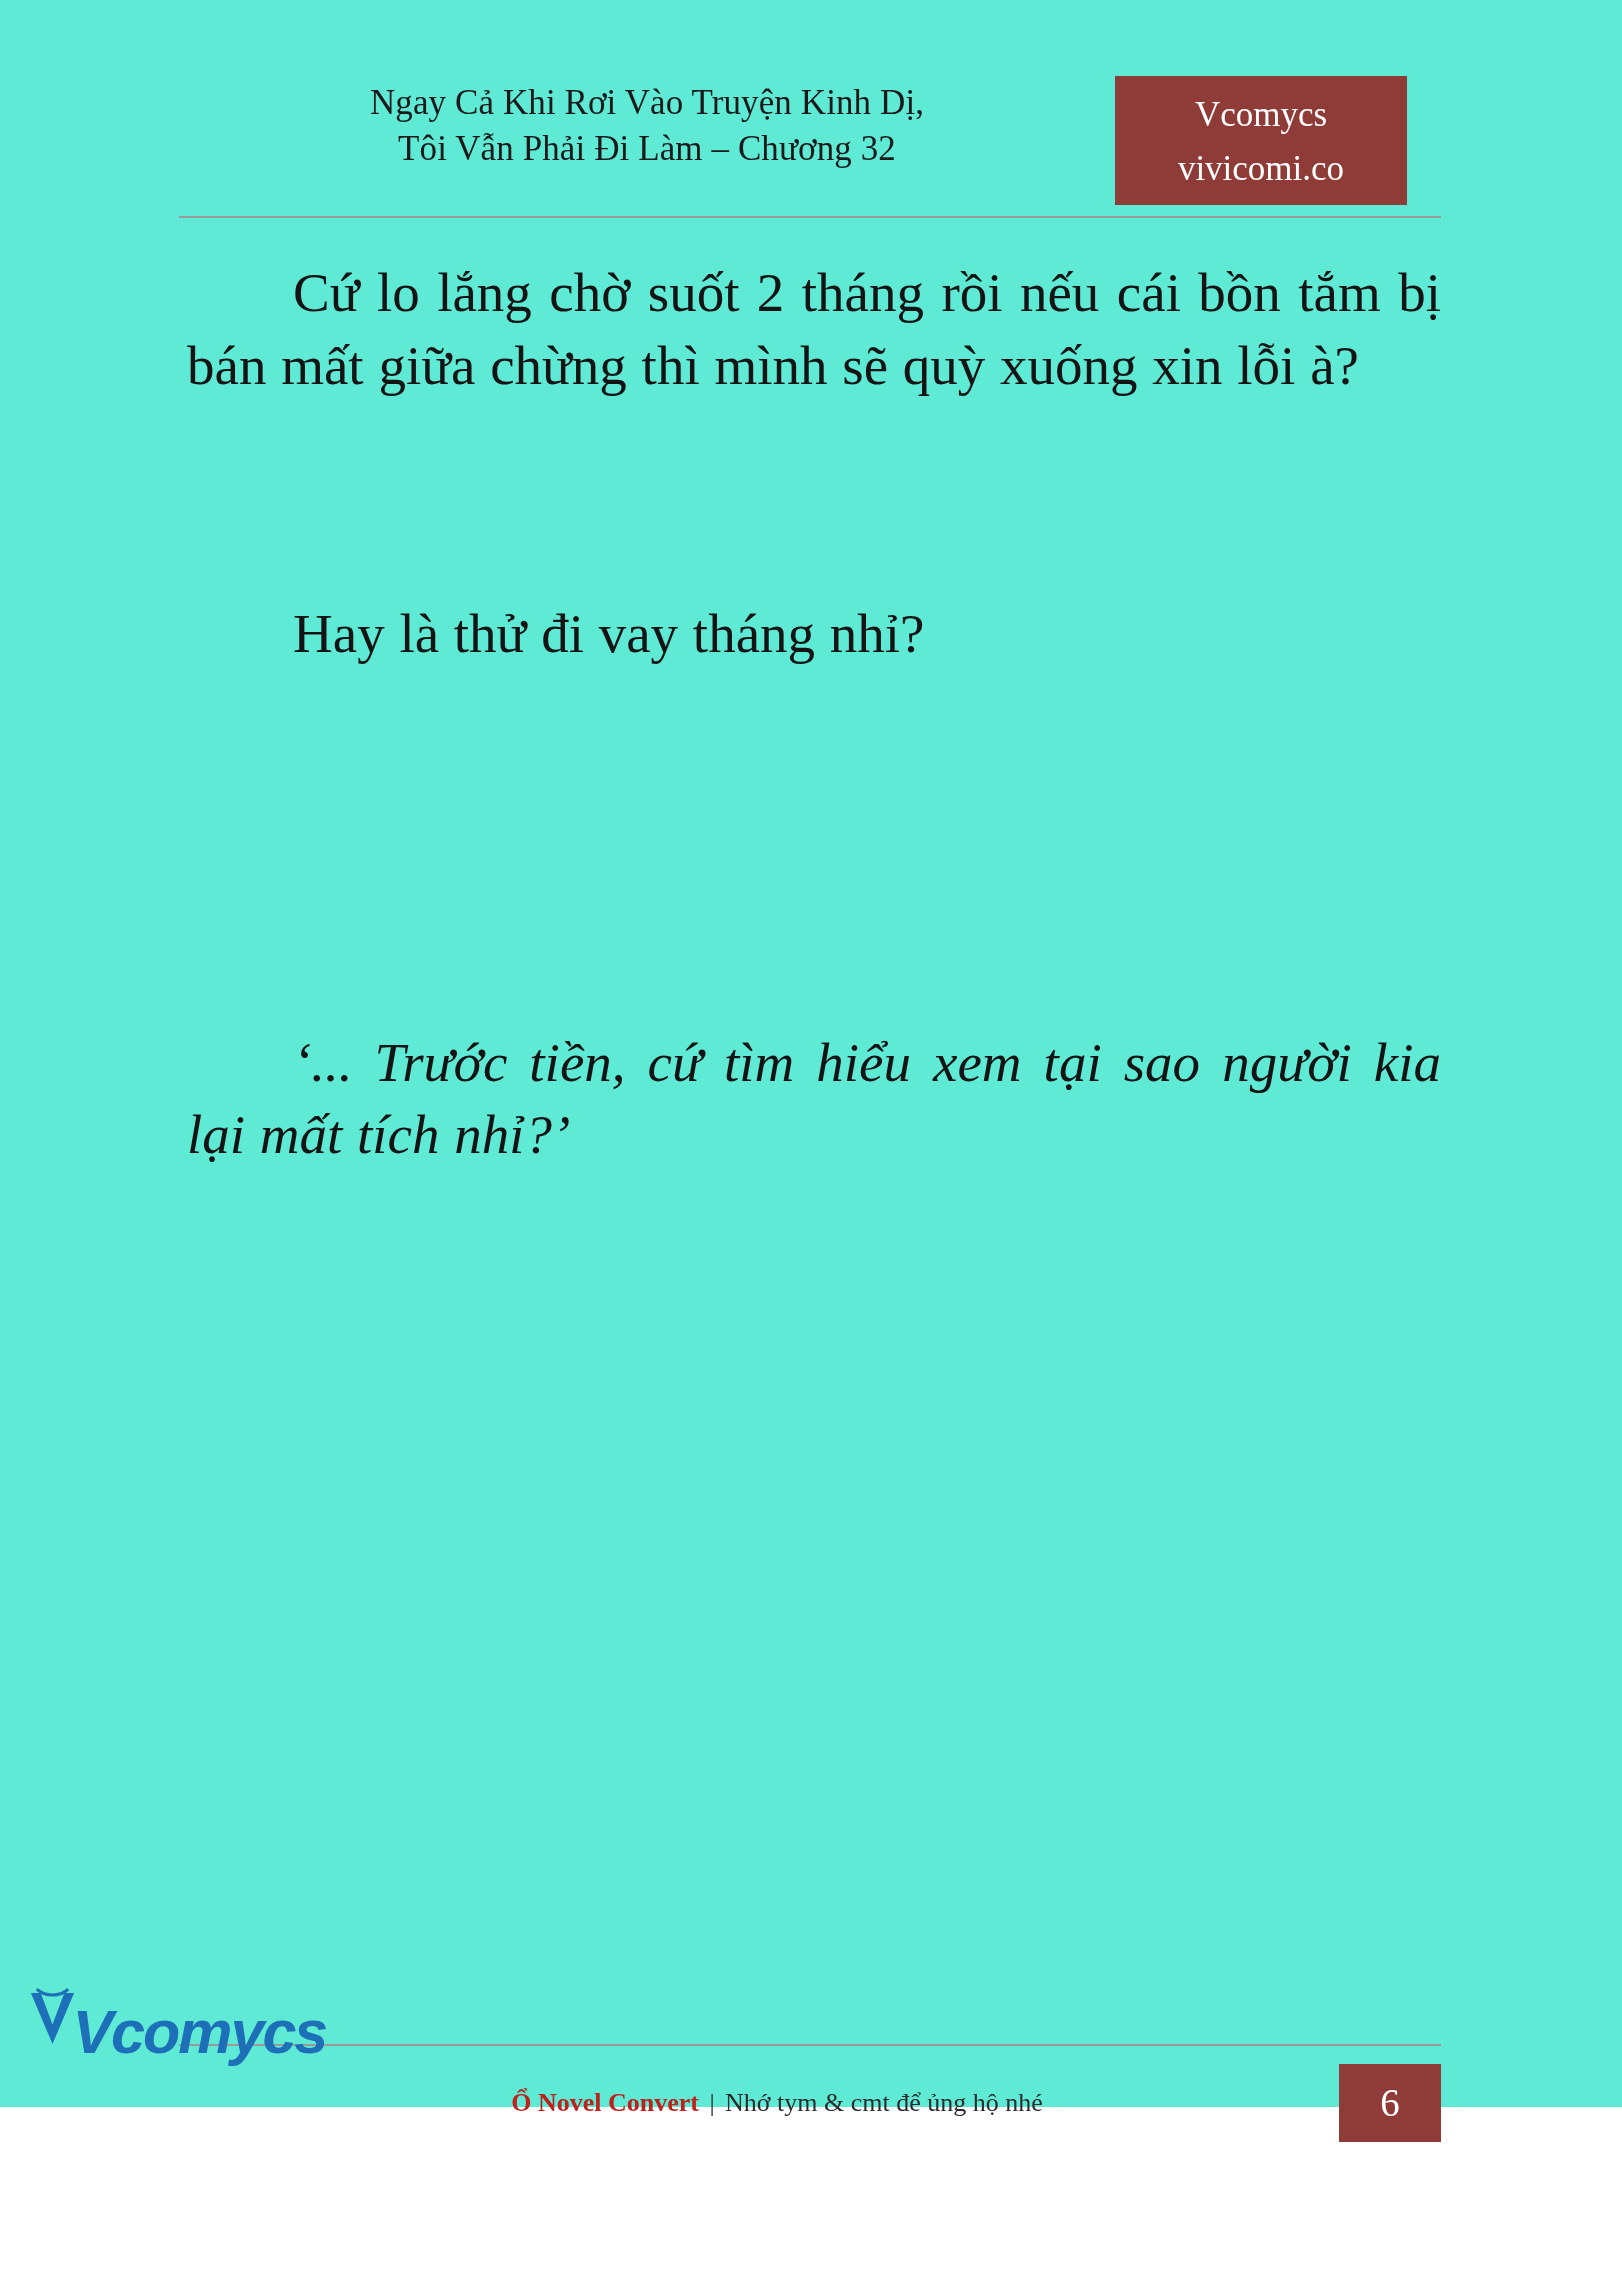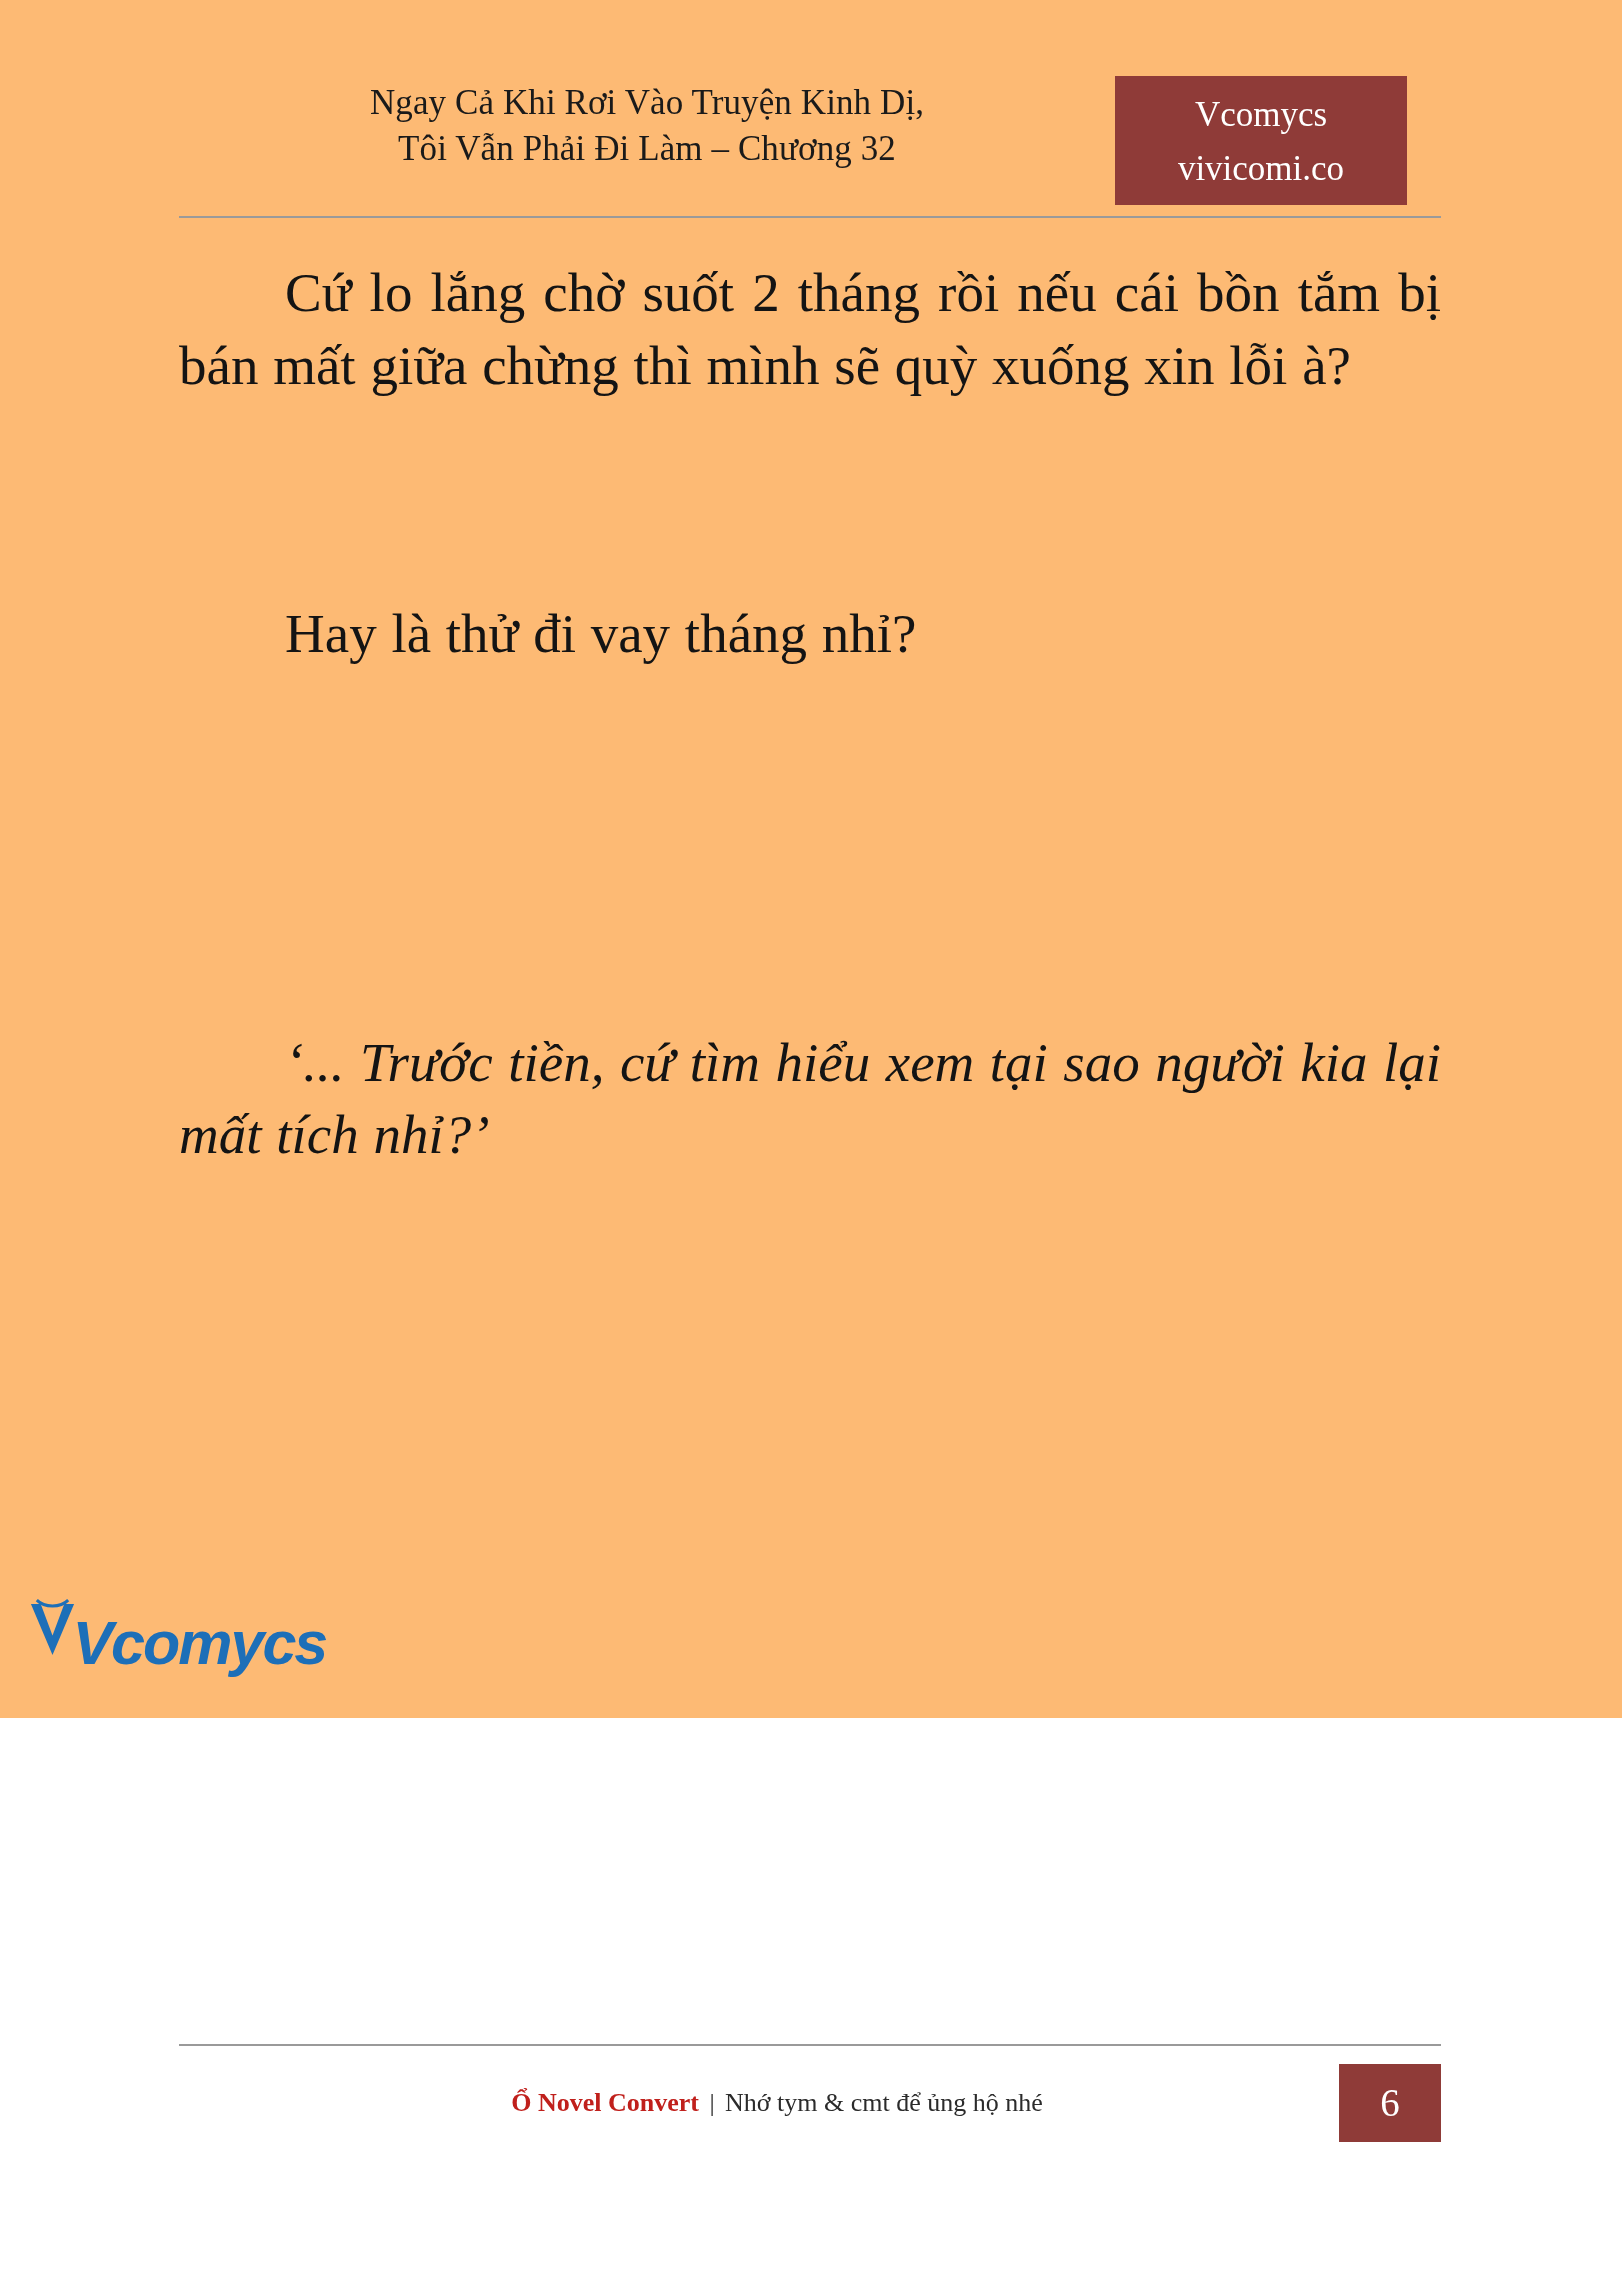--- a/index.html
+++ b/index.html
@@ -13,22 +13,22 @@
     position: relative;
     font-family: "Liberation Serif", serif;
     color: #1a1a1a;
     overflow: hidden;
   }
 
   .page {
     position: absolute;
     left: 0; top: 0;
     width: 1622px;
-    height: 1718px;
-    background: #fdba74;
+    height: 2107px;
+    background: #5eead4;
   }
 
   
   .header {
     position: absolute;
     left: 179px;
     top: 76px;
     width: 1262px;
     height: 142px;
     border-bottom: 2.9px solid #9a9a9a;
@@ -70,21 +70,21 @@
     position: absolute;
     left: 179px;
     top: 257px;
     width: 1262px;
   }
   .para {
     font-size: 55px;
     line-height: 1.32;
     text-align: justify;
     text-indent: 106px;
-    margin: 0 0 0 0;
+    margin: 0 0 0 8px;
     color: #141414;
     word-spacing: 1px;
   }
   .para.last-justify {
     text-align-last: left;
   }
   .spacer-1 { height: 196px; }
   .spacer-2 { height: 178px; }
   .spacer-3 { height: 178px; }
 

